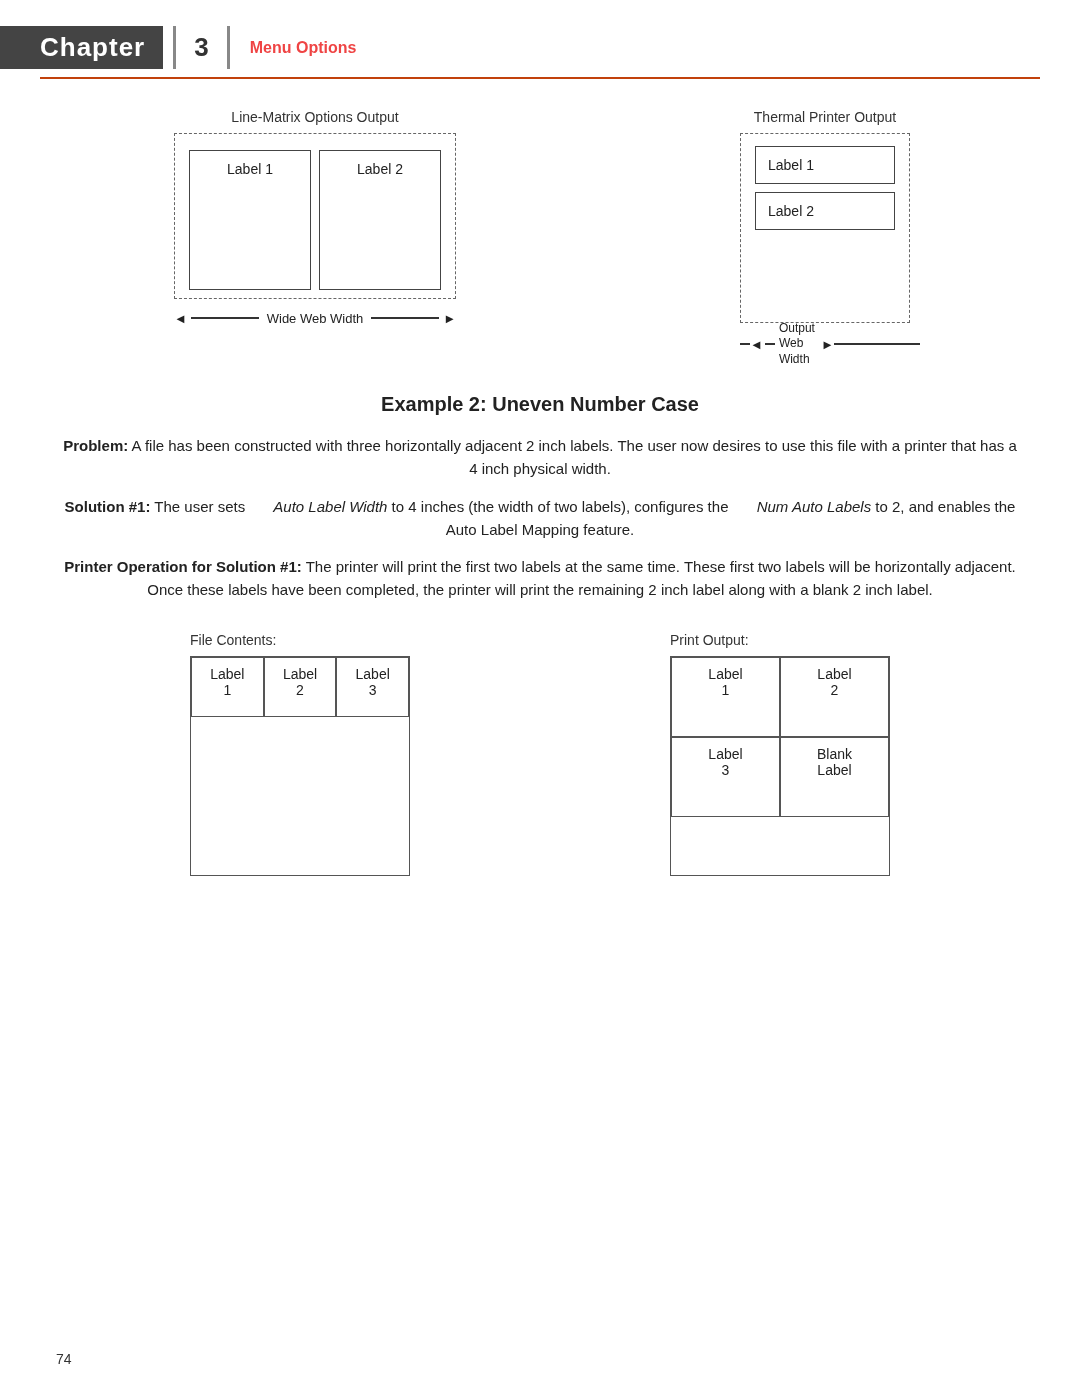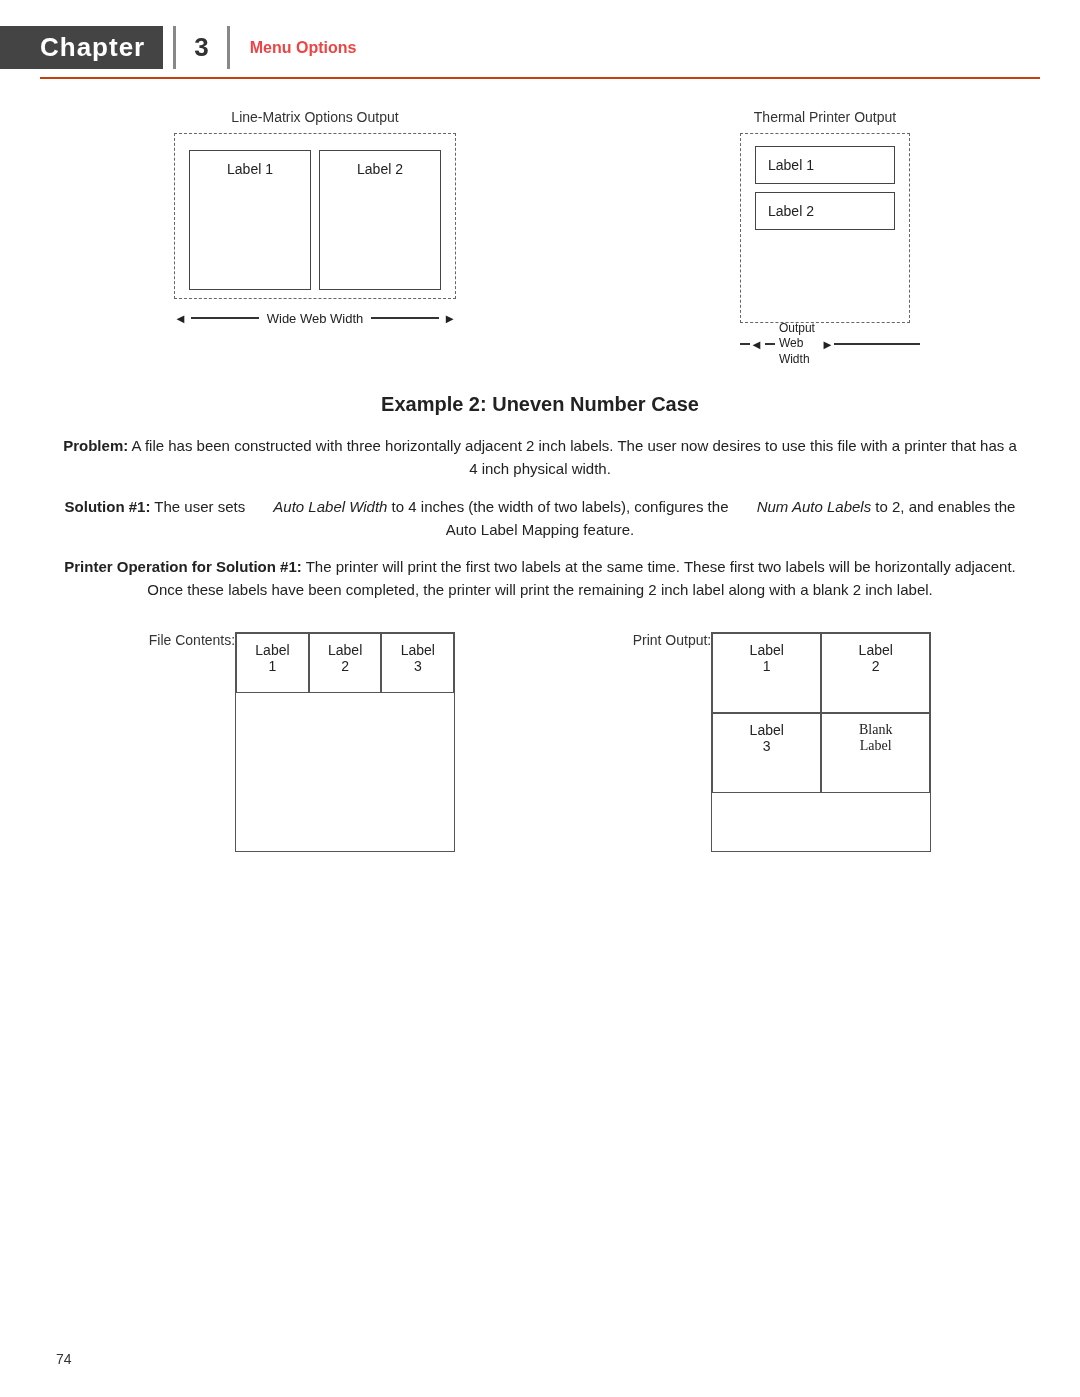--- a/index.html
+++ b/index.html
@@ -94,21 +94,21 @@
 
     
     .diagram-row2 {
       display: flex;
       justify-content: space-around;
       align-items: flex-start;
       margin: 30px 0 20px 0;
     }
     .diagram2-block {
       display: flex;
-      flex-direction: row;
+      flex-direction: column;
       align-items: flex-start;
     }
     .diagram2-caption {
       font-size: 14px;
       color: #333;
       margin-bottom: 8px;
     }
     .file-contents-box {
       width: 220px;
       height: 220px;
@@ -269,21 +269,21 @@
         <div class="po-row">
           <div class="po-cell" style="white-space:pre-line;"><span>Label
 1</span></div>
           <div class="po-cell" style="white-space:pre-line;"><span>Label
 2</span></div>
         </div>
 
         <div class="po-row">
           <div class="po-cell" style="white-space:pre-line;"><span>Label
 3</span></div>
-          <div class="po-cell" style="white-space:pre-line;font-family:Liberation Serif, serif;"><span>Blank
+          <div class="po-cell" style="white-space:pre-line;"><span>Blank
 Label</span></div>
         </div>
 
         <div style="flex:1;"></div>
       </div>
     </div>
 
   </div>
 
 </div>

